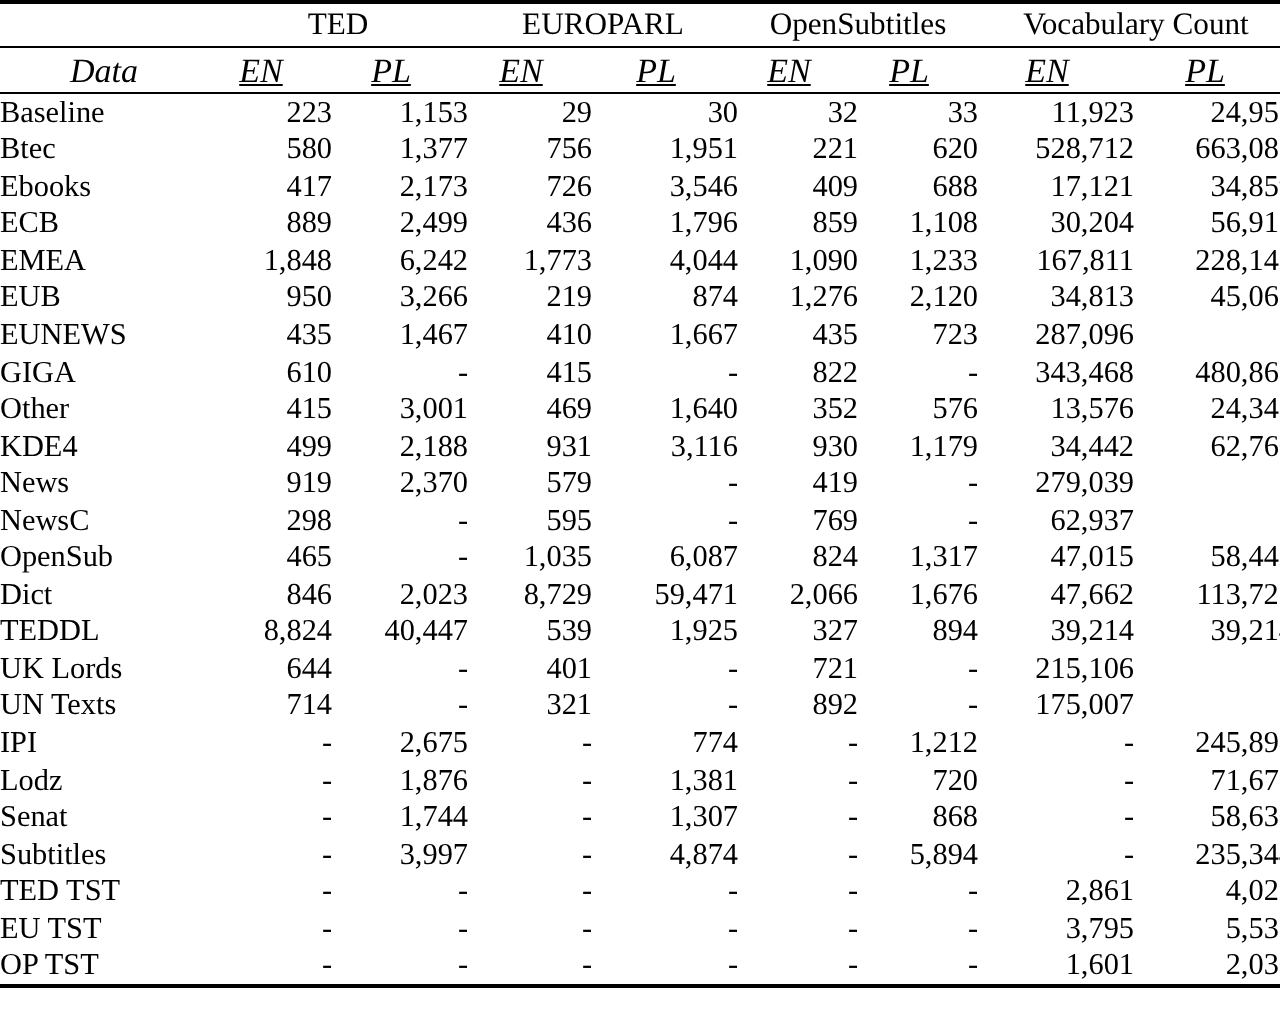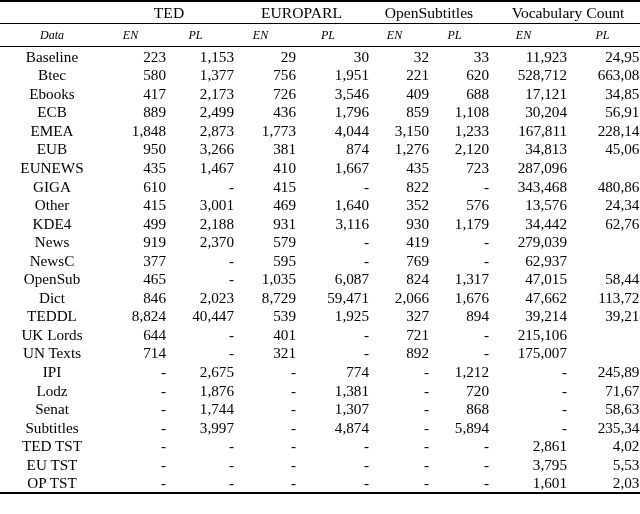--- a/index.html
+++ b/index.html
@@ -47,31 +47,31 @@
     height: 21px;
     text-align: center;
     font-size: 15.6px;
   }
   td.group-spacer { }
 
   
   tr.sub-head td {
     height: 22px;
     font-style: italic;
-    font-size: 12px;
+    font-size: 17px;
   }
   tr.sub-head td.c-data { text-align: center; }
-  tr.sub-head td.num    { text-align: center; padding-right: 9px; }
+  tr.sub-head td.num    { text-align: center; padding-right: 9px; text-decoration: underline; }
 
   
   tr.data-row td {
     height: 18.55px;
   }
   td.c-data {
-    text-align: center;
+    text-align: left;
     padding-left: 16px;
     white-space: nowrap;
   }
   td.num {
     text-align: right;
     padding-right: 9px;
     white-space: nowrap;
     font-variant-numeric: lining-nums;
   }
 
@@ -183,33 +183,33 @@
           <td class="num">436</td>
           <td class="num">1,796</td>
           <td class="num">859</td>
           <td class="num">1,108</td>
           <td class="num">30,204</td>
           <td class="num">56,912</td>
         </tr>
         <tr class="data-row">
           <td class="c-data">EMEA</td>
           <td class="num">1,848</td>
-          <td class="num">2,873</td>
+          <td class="num">6,242</td>
           <td class="num">1,773</td>
           <td class="num">4,044</td>
-          <td class="num">3,150</td>
+          <td class="num">1,090</td>
           <td class="num">1,233</td>
           <td class="num">167,811</td>
           <td class="num">228,142</td>
         </tr>
         <tr class="data-row">
           <td class="c-data">EUB</td>
           <td class="num">950</td>
           <td class="num">3,266</td>
-          <td class="num">381</td>
+          <td class="num">219</td>
           <td class="num">874</td>
           <td class="num">1,276</td>
           <td class="num">2,120</td>
           <td class="num">34,813</td>
           <td class="num">45,063</td>
         </tr>
         <tr class="data-row">
           <td class="c-data">EUNEWS</td>
           <td class="num">435</td>
           <td class="num">1,467</td>
@@ -259,21 +259,21 @@
           <td class="num">2,370</td>
           <td class="num">579</td>
           <td class="num">-</td>
           <td class="num">419</td>
           <td class="num">-</td>
           <td class="num">279,039</td>
           <td class="num">-</td>
         </tr>
         <tr class="data-row">
           <td class="c-data">NewsC</td>
-          <td class="num">377</td>
+          <td class="num">298</td>
           <td class="num">-</td>
           <td class="num">595</td>
           <td class="num">-</td>
           <td class="num">769</td>
           <td class="num">-</td>
           <td class="num">62,937</td>
           <td class="num">-</td>
         </tr>
         <tr class="data-row">
           <td class="c-data">OpenSub</td>

